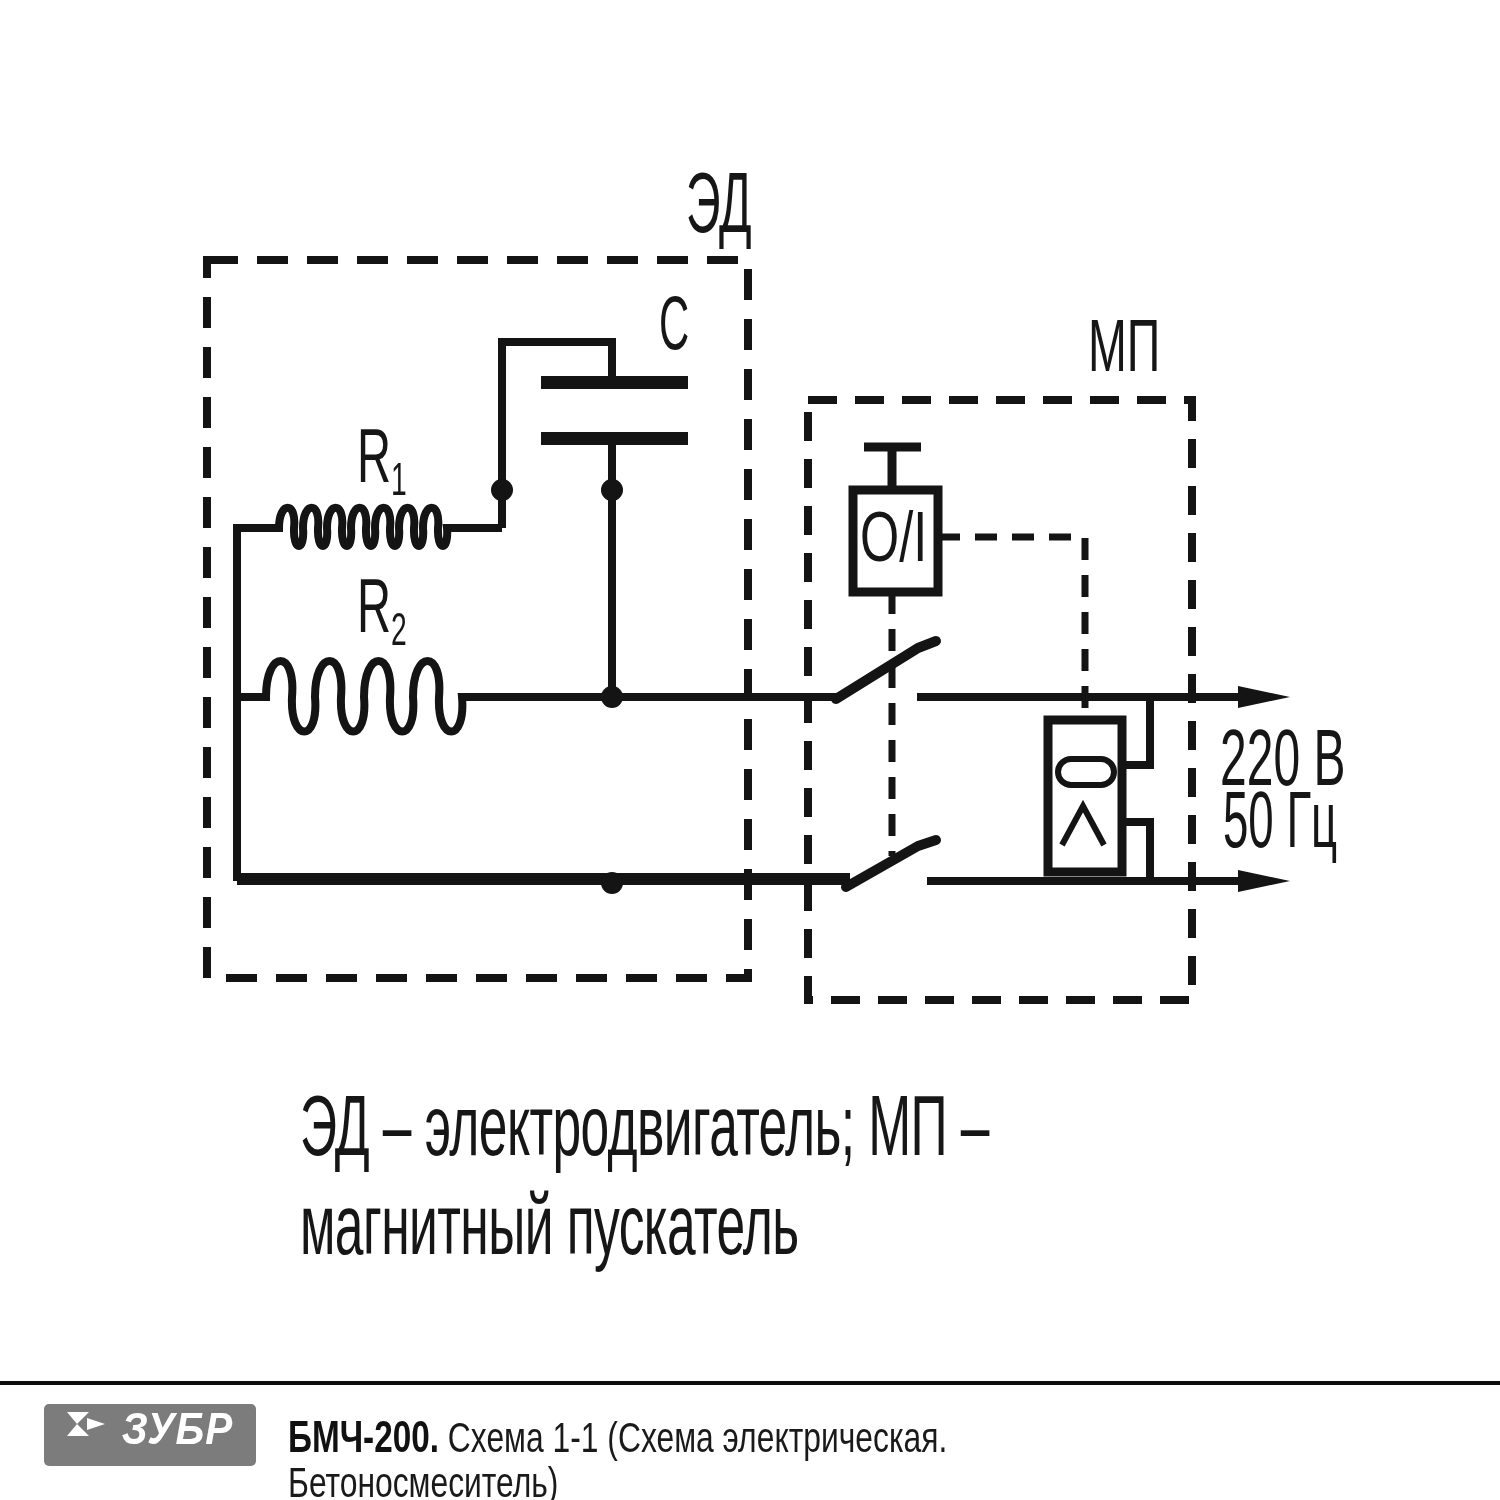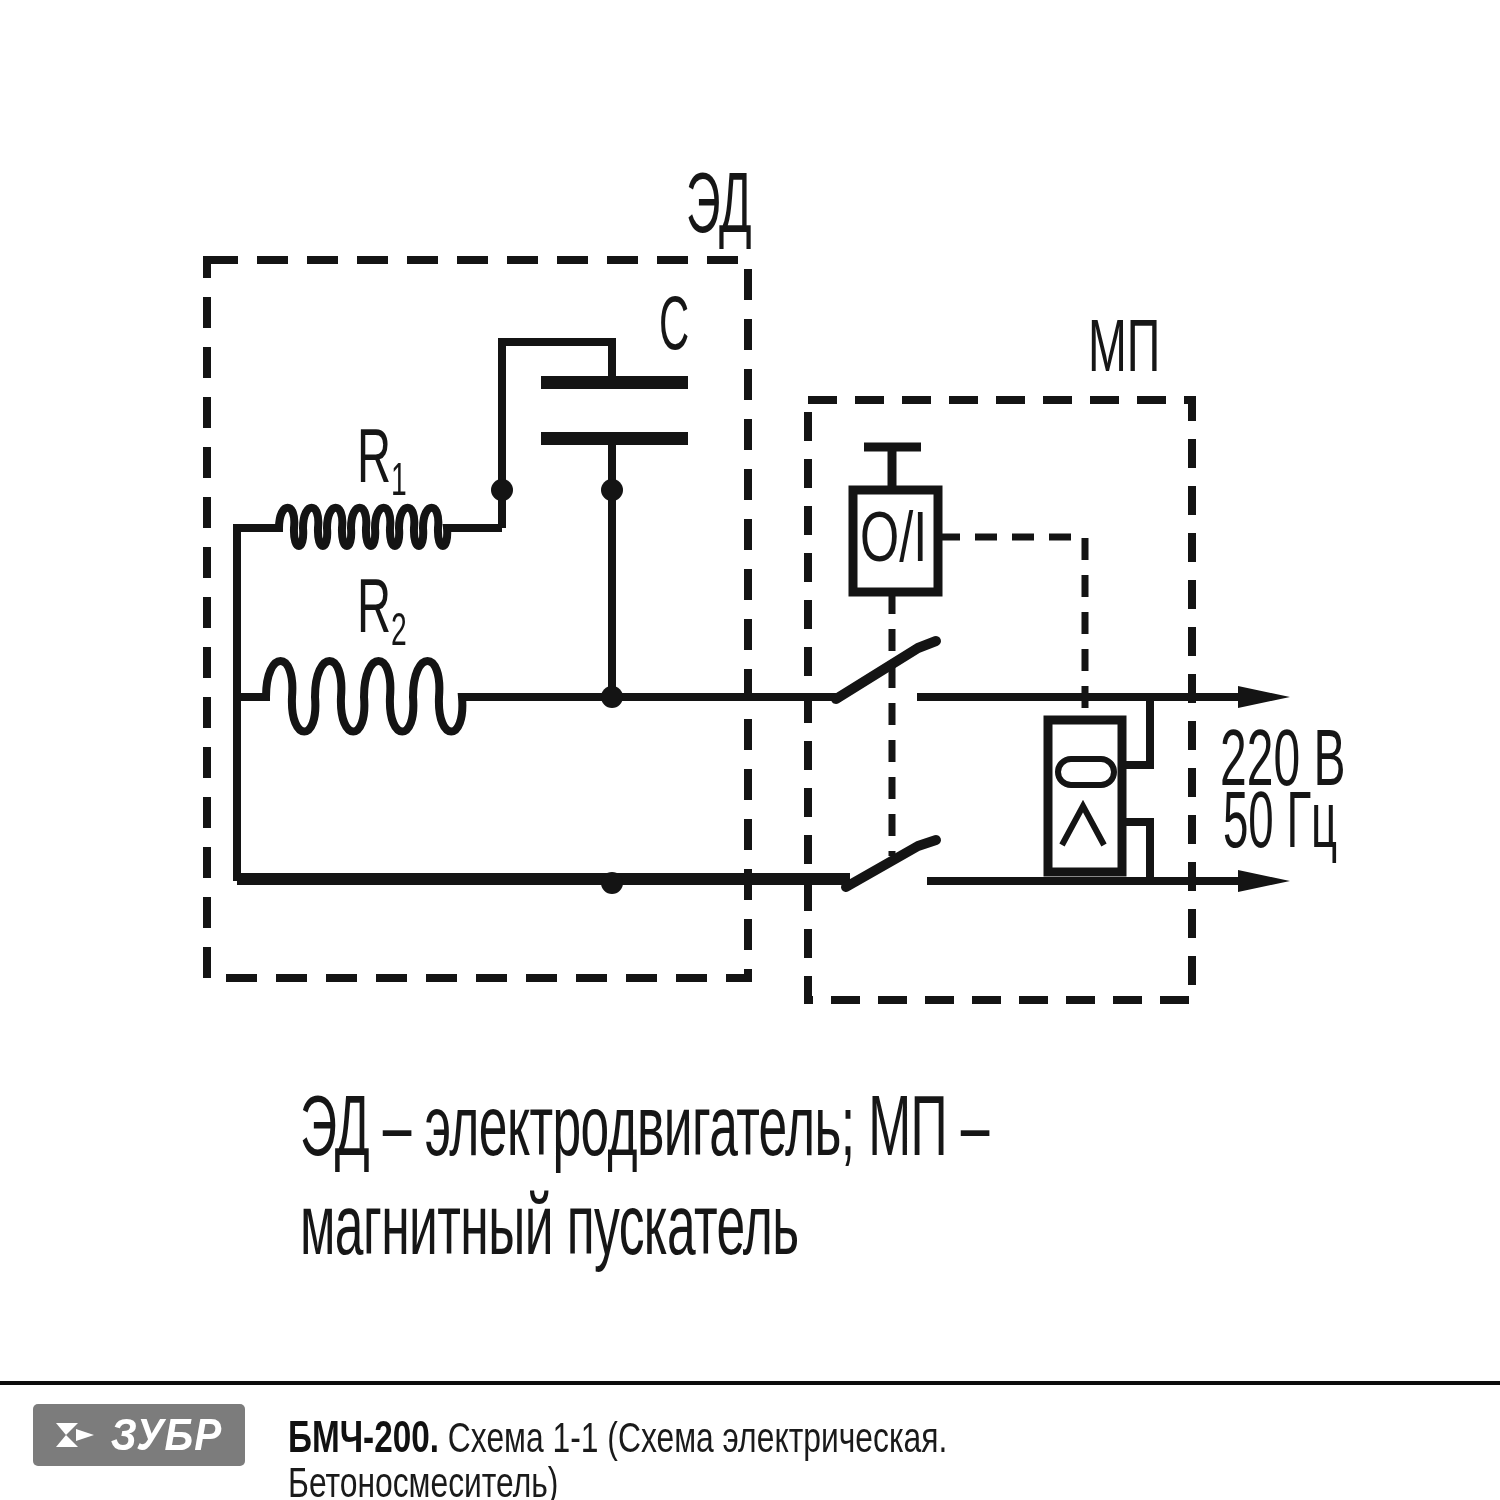--- a/index.html
+++ b/index.html
@@ -6,22 +6,22 @@
   .page{position:relative;width:1500px;height:1500px;background:#ffffff;overflow:hidden;
         font-family:"Liberation Sans", sans-serif;color:#141414;}
   .schematic-svg{position:absolute;left:0;top:0;}
   .lbl{position:absolute;line-height:1;white-space:nowrap;color:#161616;
        font-family:"Liberation Sans", sans-serif;transform-origin:left top;}
   .sub{font-size:0.60em;vertical-align:-0.28em;}
   .caption-wrap{position:absolute;left:0;right:0;top:1076px;text-align:left;}
   .caption-wrap .inner{display:inline-block;font-size:86px;transform:scaleX(0.60);
        transform-origin:center top;letter-spacing:-1px;color:#161616;}
   .footer-rule{position:absolute;left:0;top:1381px;width:1500px;height:4px;background:#0d0d0d;}
-  .brand-badge{position:absolute;left:33px;top:1404px;width:212px;height:62px;background:#7c7c7c;
-       border-radius:5px;display:flex;align-items:center;justify-content:center;gap:8px;}
+  .brand-badge{position:absolute;left:44px;top:1404px;width:212px;height:62px;background:#7c7c7c;
+       border-radius:5px;display:flex;align-items:flex-start;justify-content:center;gap:8px;}
   .brand-badge .brand-text{color:#ffffff;font-weight:bold;font-style:italic;font-size:44px;
        letter-spacing:1px;transform:scaleX(0.92);transform-origin:center;}
   .footer-text{position:absolute;left:288px;top:1414px;line-height:1;}
   .footer-text .inner{display:inline-block;transform:scaleX(0.74);transform-origin:left top;
        font-size:45px;color:#111;}
   .footer-text .model{font-weight:bold;}
   .footer-text .desc{font-weight:normal;font-size:43px;margin-left:12px;color:#1a1a1a;}
 </style>
 </head>
 <body>

